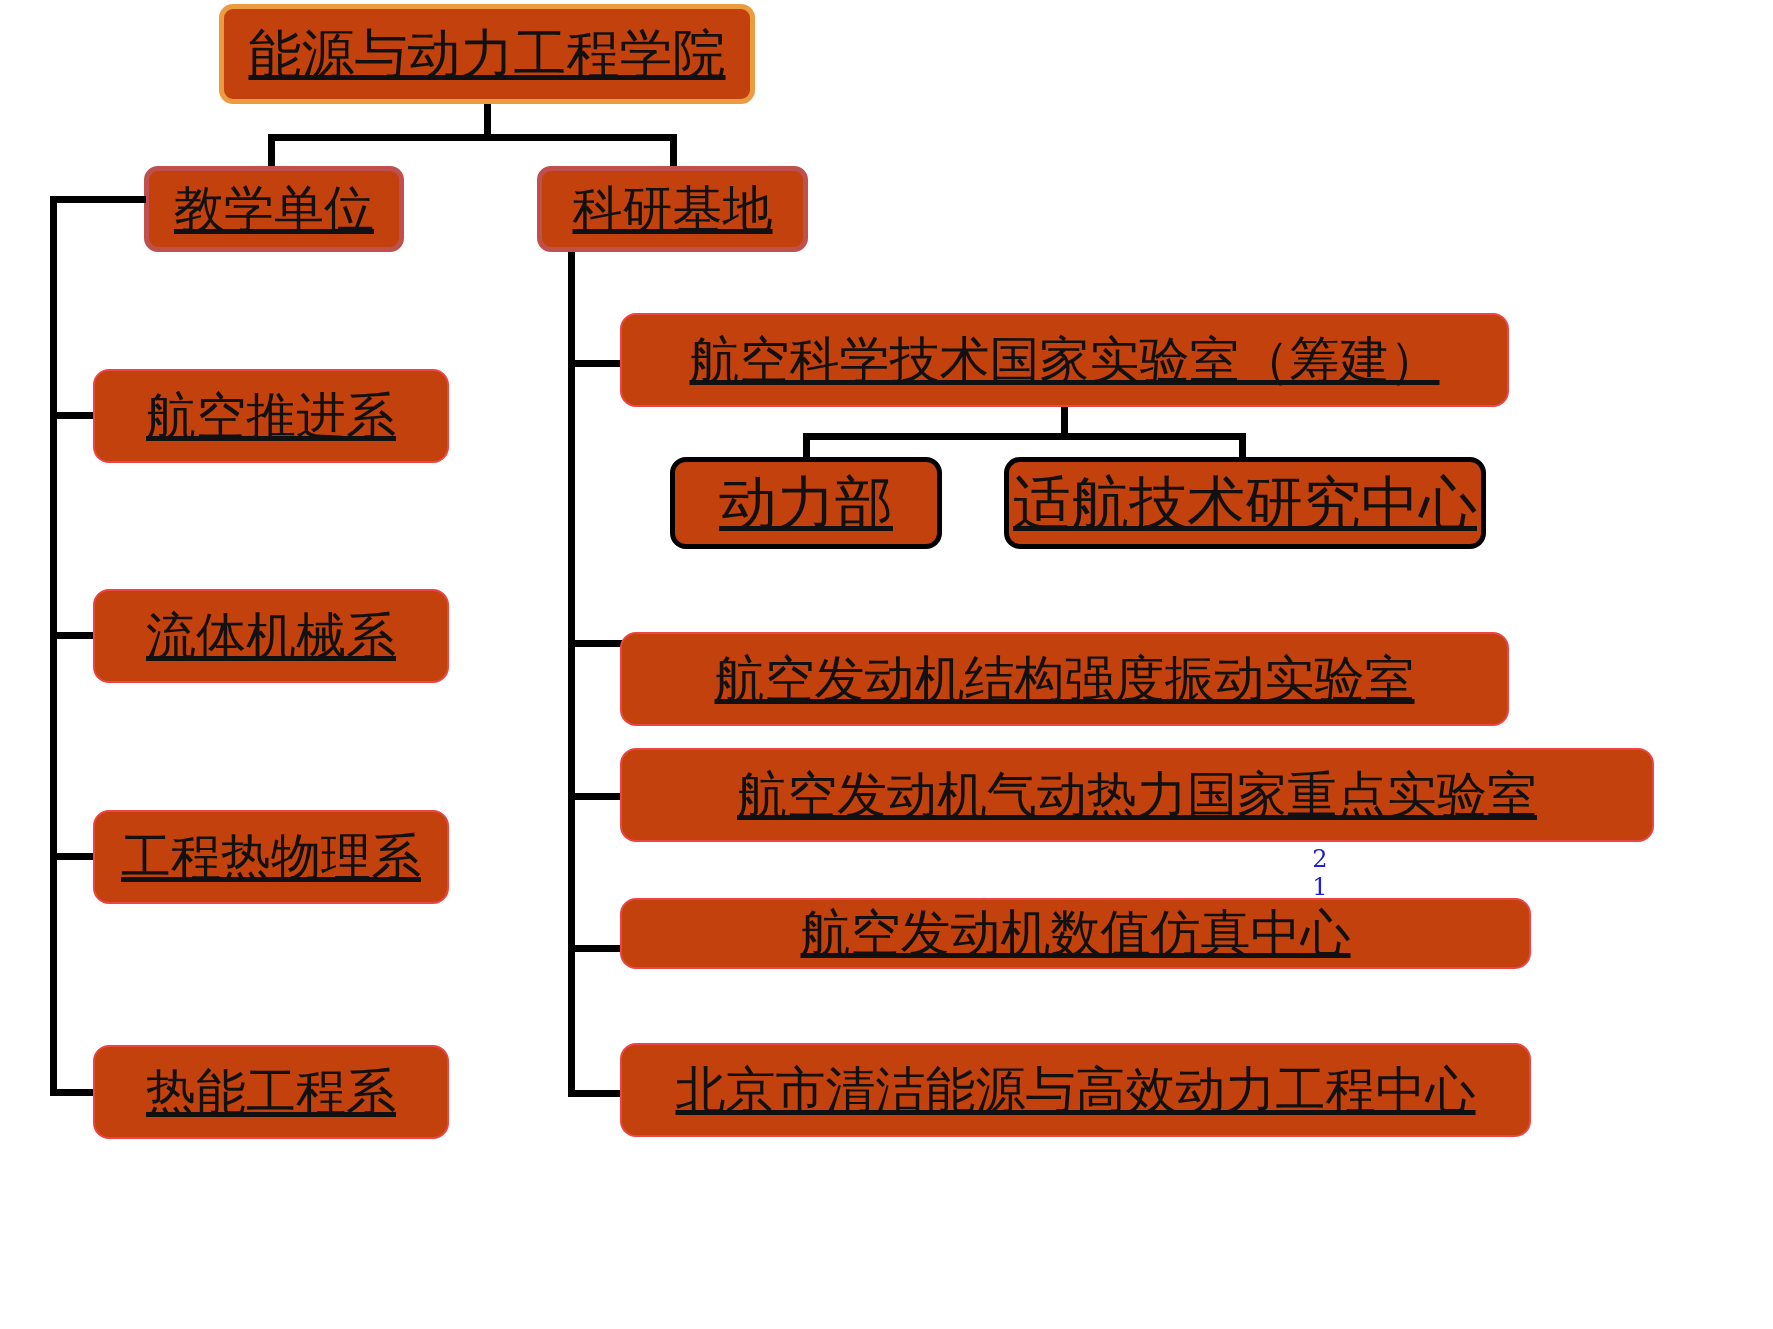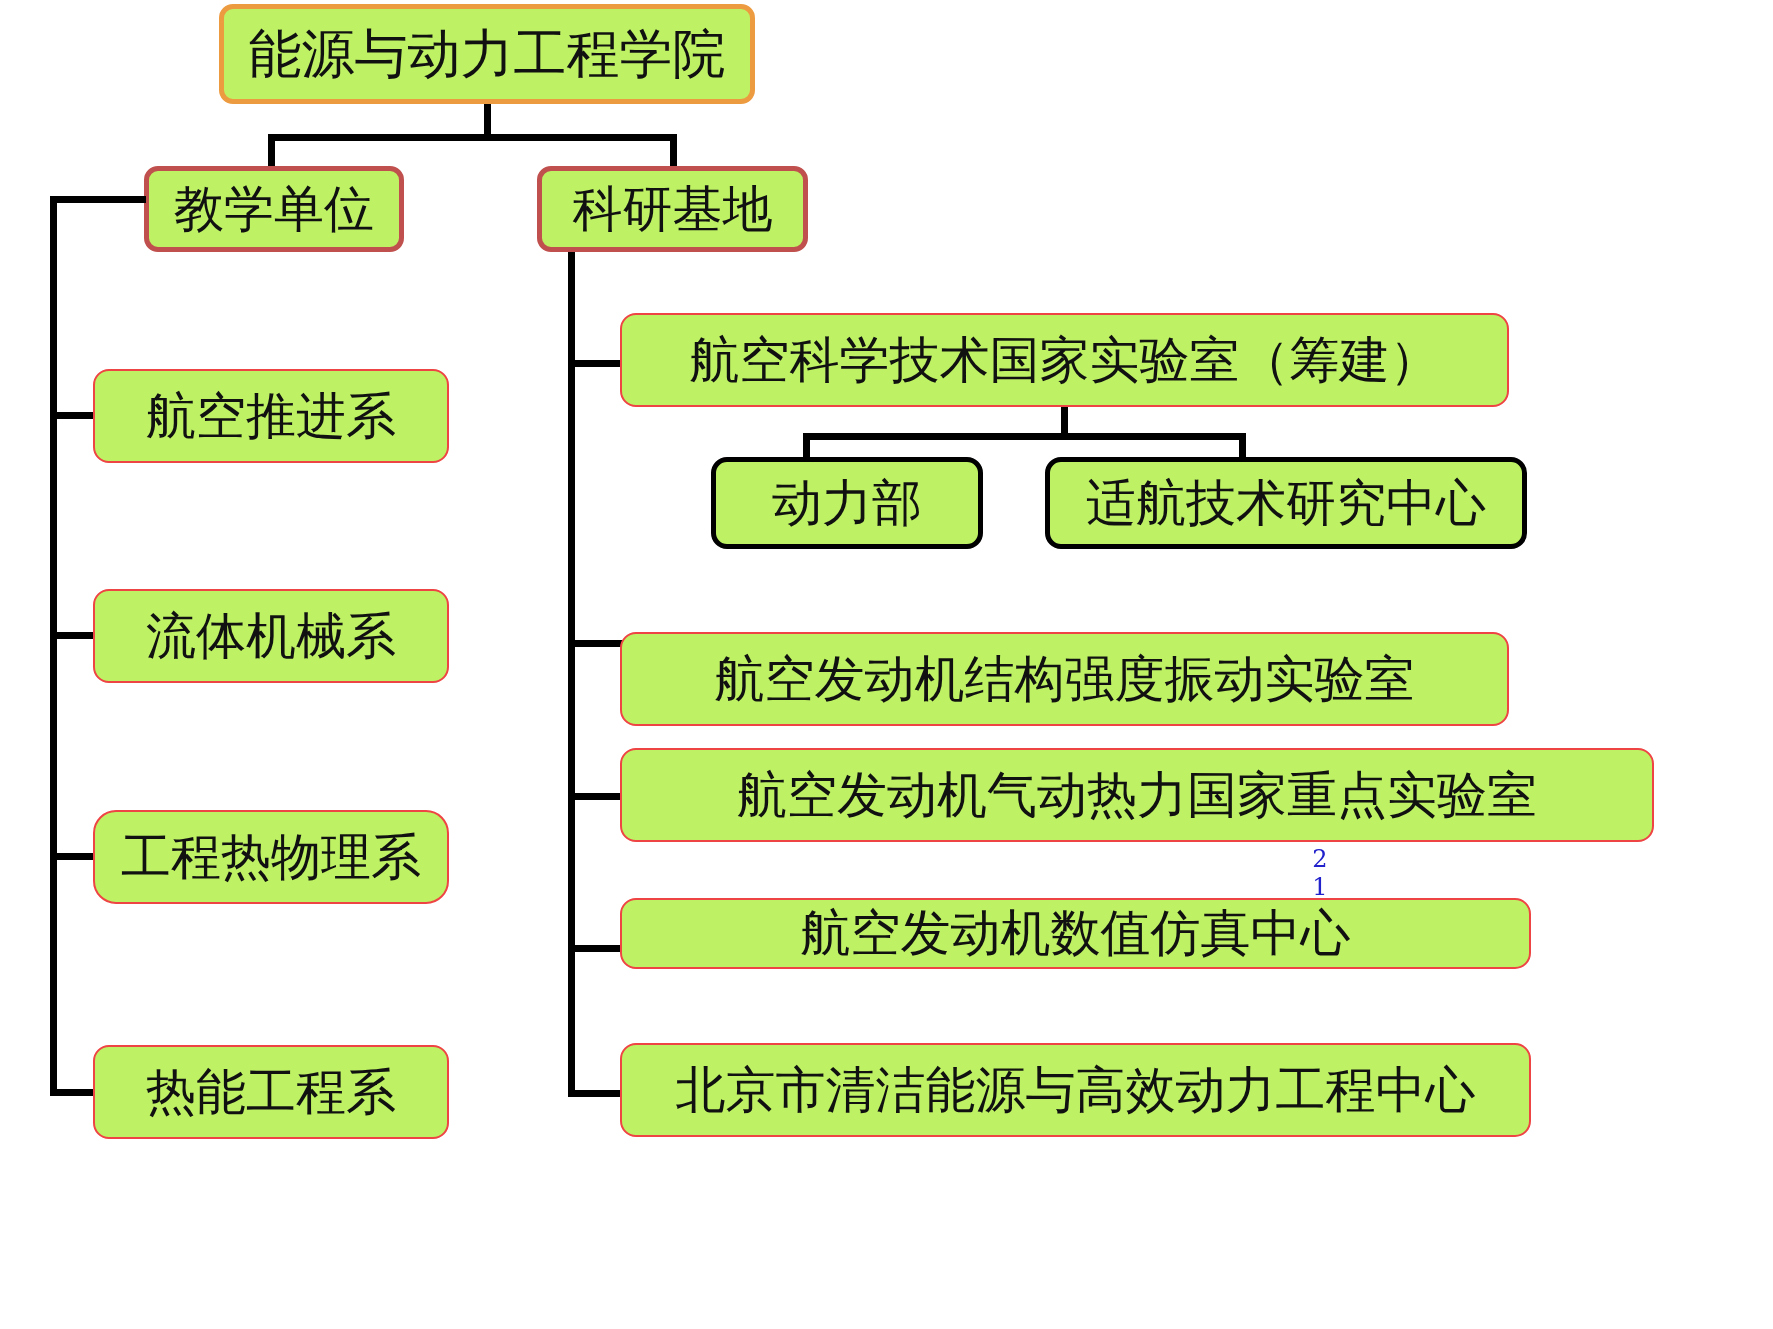--- a/index.html
+++ b/index.html
@@ -6,49 +6,49 @@
   #stage{
     position:relative;
     width:1773px;height:1329px;
     background:#ffffff;
     font-family:"DejaVu Serif","Liberation Serif",serif;
     overflow:hidden;
   }
   .node{
     position:absolute;
     box-sizing:border-box;
-    background:#bef264;
+    background:#c2410c;
     display:flex;
     align-items:center;
     justify-content:center;
     text-align:center;
     color:#111111;
     line-height:1.05;
     white-space:nowrap;
+    text-decoration:underline;
   }
   .node-root{
     border:5px solid #ED9B40;
     border-radius:14px;
     font-size:53px;
   }
   .node-cat{
     border:5px solid #C0504D;
     border-radius:14px;
     font-size:50px;
   }
   .node-blue{
     border:2px solid #ef4444;
     border-radius:16px;
     font-size:50px;
   }
   .node-black{
     border:5px solid #000000;
     border-radius:16px;
-    font-size:50px;
-    margin-left:41px;
+    font-size:58px;
   }
   .conn{
     position:absolute;
     background:#000000;
   }
   .annot{
     position:absolute;
     color:#2222CC;
     font-size:24px;
     font-family:"DejaVu Serif","Liberation Serif",serif;
@@ -81,21 +81,21 @@
 
   <div class="conn" style="left:50px;top:412px;width:48px;height:7px;"></div>
   <div class="conn" style="left:50px;top:632px;width:48px;height:7px;"></div>
   <div class="conn" style="left:50px;top:853px;width:48px;height:7px;"></div>
   <div class="conn" style="left:50px;top:1089px;width:48px;height:7px;"></div>
 
   <div class="node node-blue" style="left:93px;top:369px;width:356px;height:94px;">航空推进系</div>
 
   <div class="node node-blue" style="left:93px;top:589px;width:356px;height:94px;">流体机械系</div>
 
-  <div class="node node-blue" style="left:93px;top:810px;width:356px;height:94px;border-radius:23px;">工程热物理系</div>
+  <div class="node node-blue" style="left:93px;top:810px;width:356px;height:94px;">工程热物理系</div>
 
   <div class="node node-blue" style="left:93px;top:1045px;width:356px;height:94px;">热能工程系</div>
 
   <div class="conn" style="left:568px;top:252px;width:7px;height:845px;"></div>
   <div class="conn" style="left:568px;top:360px;width:55px;height:7px;"></div>
   <div class="conn" style="left:568px;top:640px;width:55px;height:7px;"></div>
   <div class="conn" style="left:568px;top:793px;width:55px;height:7px;"></div>
   <div class="conn" style="left:568px;top:945px;width:55px;height:7px;"></div>
   <div class="conn" style="left:568px;top:1090px;width:55px;height:7px;"></div>
 

